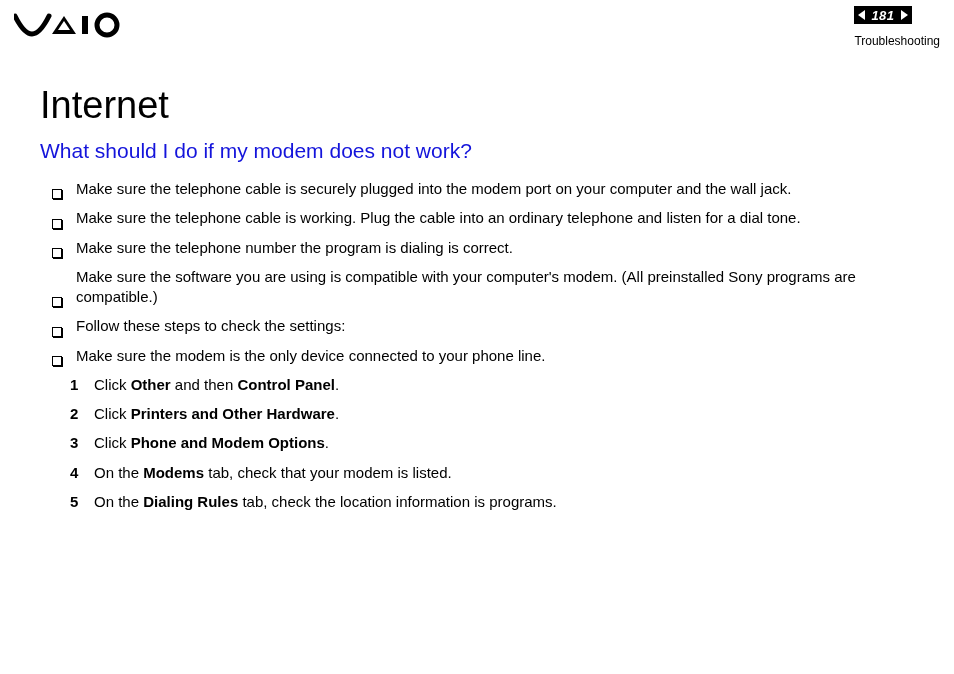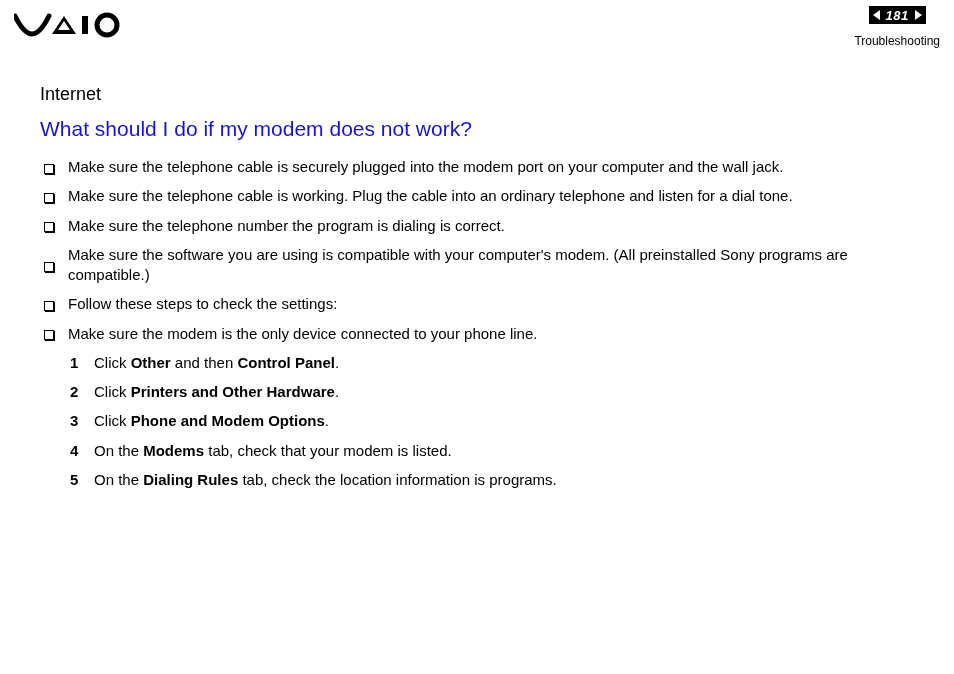--- a/index.html
+++ b/index.html
@@ -19,21 +19,21 @@
     display: flex;
     align-items: flex-start;
     justify-content: space-between;
     padding: 6px 14px 0 14px;
   }
   .logo {
     margin-top: 6px;
   }
   .logo svg { display: block; }
   .pager {
-    text-align: center;
+    text-align: left;
   }
   .pager-row {
     display: inline-flex;
     align-items: center;
     background: #000;
     color: #fff;
     padding: 0 4px;
     height: 18px;
   }
   .pager-row .tri-left,
@@ -52,38 +52,38 @@
   }
   .section-name {
     font-weight: normal;
     font-size: 12px;
     margin-top: 10px;
   }
   .content {
     padding: 36px 40px 0 40px;
   }
   h1 {
-    font-size: 18px;
+    font-size: 38px;
     font-weight: normal;
     margin: 0 0 12px 0;
   }
   h2 {
     font-size: 21px;
     font-weight: normal;
     color: #1414db;
     margin: 0 0 16px 0;
   }
   .bullets {
     margin: 0;
     padding: 0;
   }
   .bullet-item {
     display: flex;
-    align-items: center;
-    margin: 0 0 9px 4px;
+    align-items: flex-end;
+    margin: 0 0 9px 12px;
     font-size: 15px;
     line-height: 1.35;
   }
   .bullet-icon {
     flex: 0 0 auto;
     margin-right: 14px;
     margin-top: 3px;
   }
   .bullet-icon .sq {
     width: 10px; height: 10px;

